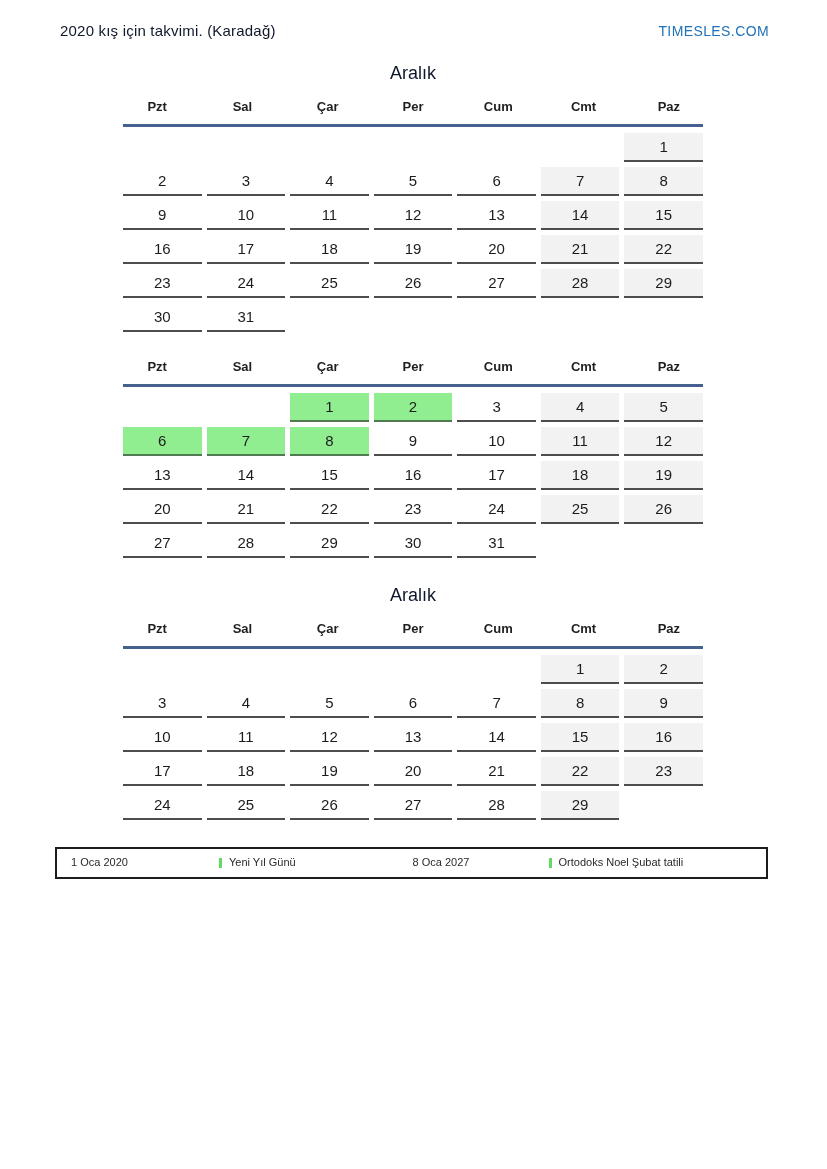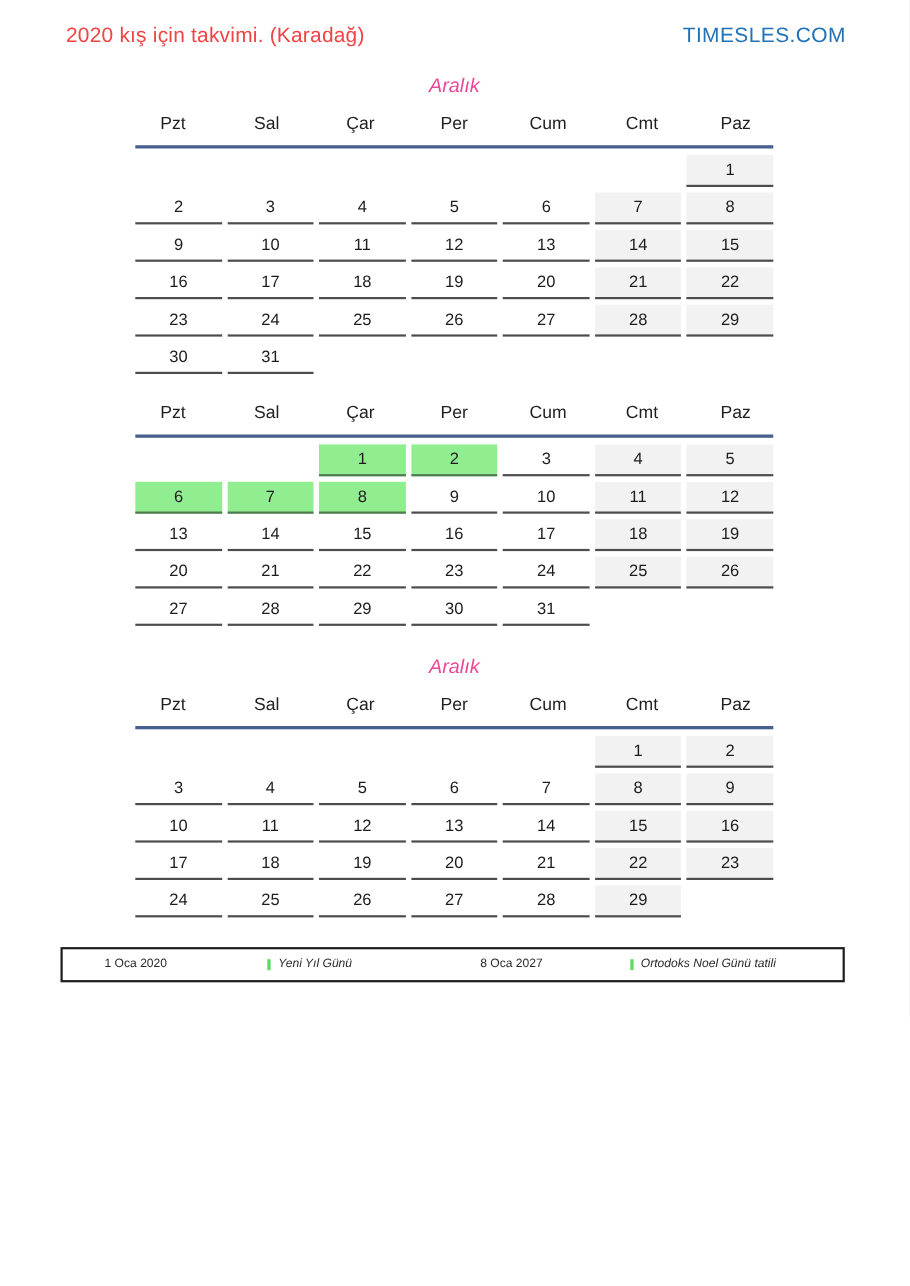--- a/index.html
+++ b/index.html
@@ -7,55 +7,55 @@
   body { font-family:"Liberation Sans","DejaVu Sans",sans-serif; }
   .page {
     width:827px; height:1169px; background:#ffffff; position:relative;
     margin:0 auto; overflow:hidden;
   }
   
   .page-header {
     display:flex; justify-content:space-between; align-items:baseline;
     padding:22px 58px 0 60px;
   }
-  .page-title { font-size:19px; font-weight:400; color:#ef4444; letter-spacing:.2px; }
-  .site-link { font-size:19px; color:#2272b8; text-decoration:none; letter-spacing:.4px; }
+  .page-title { font-size:15px; font-weight:400; color:#0f172a; letter-spacing:.2px; }
+  .site-link { font-size:14px; color:#2272b8; text-decoration:none; letter-spacing:.4px; }
 
   
   .calendar { width:580px; margin:24px 0 0 123px; }
   .month-section { margin-bottom:27px; }
-  .month-title { text-align:center; font-size:18px; color:#ec4899; margin-bottom:15px; font-weight:400;font-style:italic; }
+  .month-title { text-align:center; font-size:18px; color:#0f172a; margin-bottom:15px; font-weight:400; }
   .dow-row {
     display:grid; grid-template-columns:repeat(7,1fr); column-gap:17px;
-    font-size:16px; color:#1f1f1f; text-align:center;
-    padding-bottom:10px; border-bottom:3px solid #46618f;
+    font-size:13px; color:#1f1f1f; text-align:center;
+    padding-bottom:10px; border-bottom:3px solid #46618f;font-weight:bold;
   }
   .rows { display:grid; row-gap:5px; padding-top:6px; }
   .cal-row { display:grid; grid-template-columns:repeat(7,1fr); column-gap:5px; }
   .cell {
     height:29px; display:flex; align-items:center; justify-content:center;
     font-size:15px; color:#1c1c1c; border-bottom:2px solid transparent;
   }
   .cell.weekday { background:#ffffff; border-bottom-color:#4d4d4d; }
   .cell.weekend { background:#f2f2f2; border-bottom-color:#4d4d4d; }
   .cell.holiday { background:#90ee90; border-bottom-color:#527a52; }
   .cell.empty   { background:transparent; }
 
   
   .legend-box {
     width:713px; margin:16px 0 0 55px; border:2px solid #1c1c1c;
     padding:7px 12px 8px 14px; display:flex; font-size:11px; color:#2a2a2a;
   }
   .legend-col { width:50%; }
-  .legend-row { display:flex; align-items:center; line-height:13px;margin-left:24px; }
+  .legend-row { display:flex; align-items:center; line-height:13px; }
   .legend-date { flex-shrink:0; }
   .legend-col.left  .legend-date { width:148px; }
   .legend-col.right .legend-date { width:136px; }
   .legend-bar { width:3px; height:10px; background:#62d962; margin-right:7px; flex-shrink:0; }
-  .legend-label { white-space:nowrap;font-style:italic; }
+  .legend-label { white-space:nowrap; }
 </style>
 </head>
 <body>
 
 <div class="page">
 
   <div class="page-header">
     <div class="page-title">2020 kış için takvimi. (Karadağ)</div>
     <a class="site-link" href="#">TIMESLES.COM</a>
   </div>
@@ -253,18 +253,18 @@
         <div class="legend-row">
           <span class="legend-date">1 Oca 2020</span>
           <span class="legend-bar"></span>
           <span class="legend-label">Yeni Yıl Günü</span>
         </div>
       </div>
       <div class="legend-col right">
         <div class="legend-row">
           <span class="legend-date">8 Oca 2027</span>
           <span class="legend-bar"></span>
-          <span class="legend-label">Ortodoks Noel Günü tatili</span>
+          <span class="legend-label">Ortodoks Noel Şubat tatili</span>
         </div>
       </div>
     </div>
 
 </div>
 
 </body></html>

